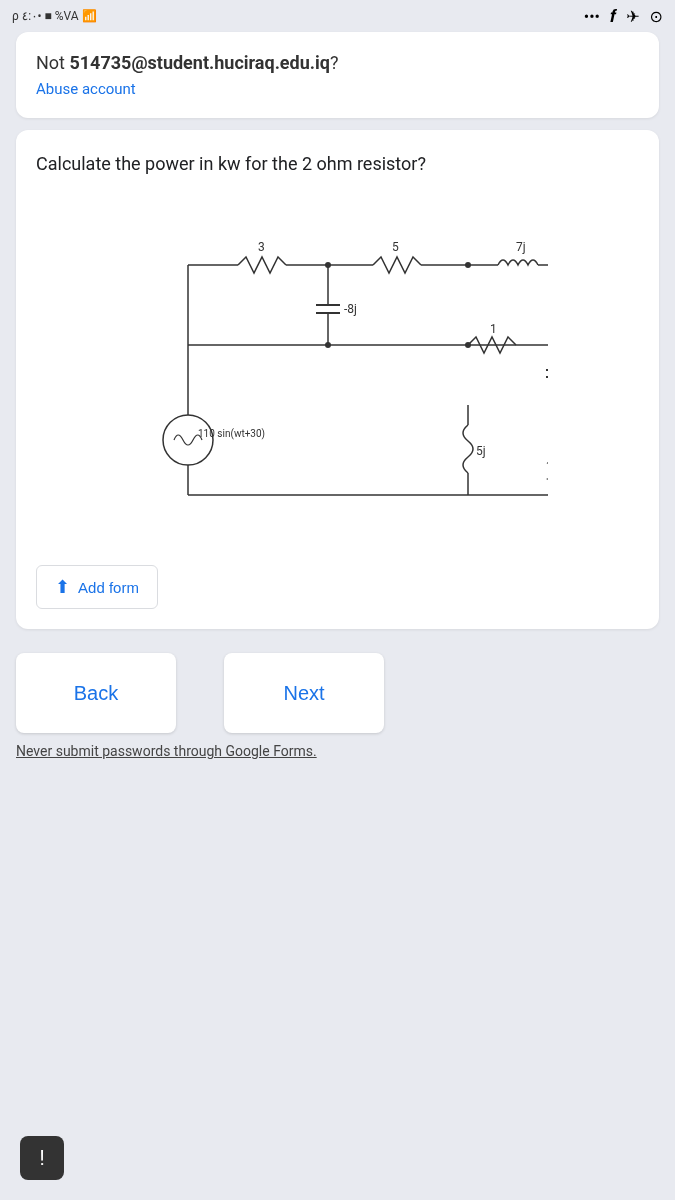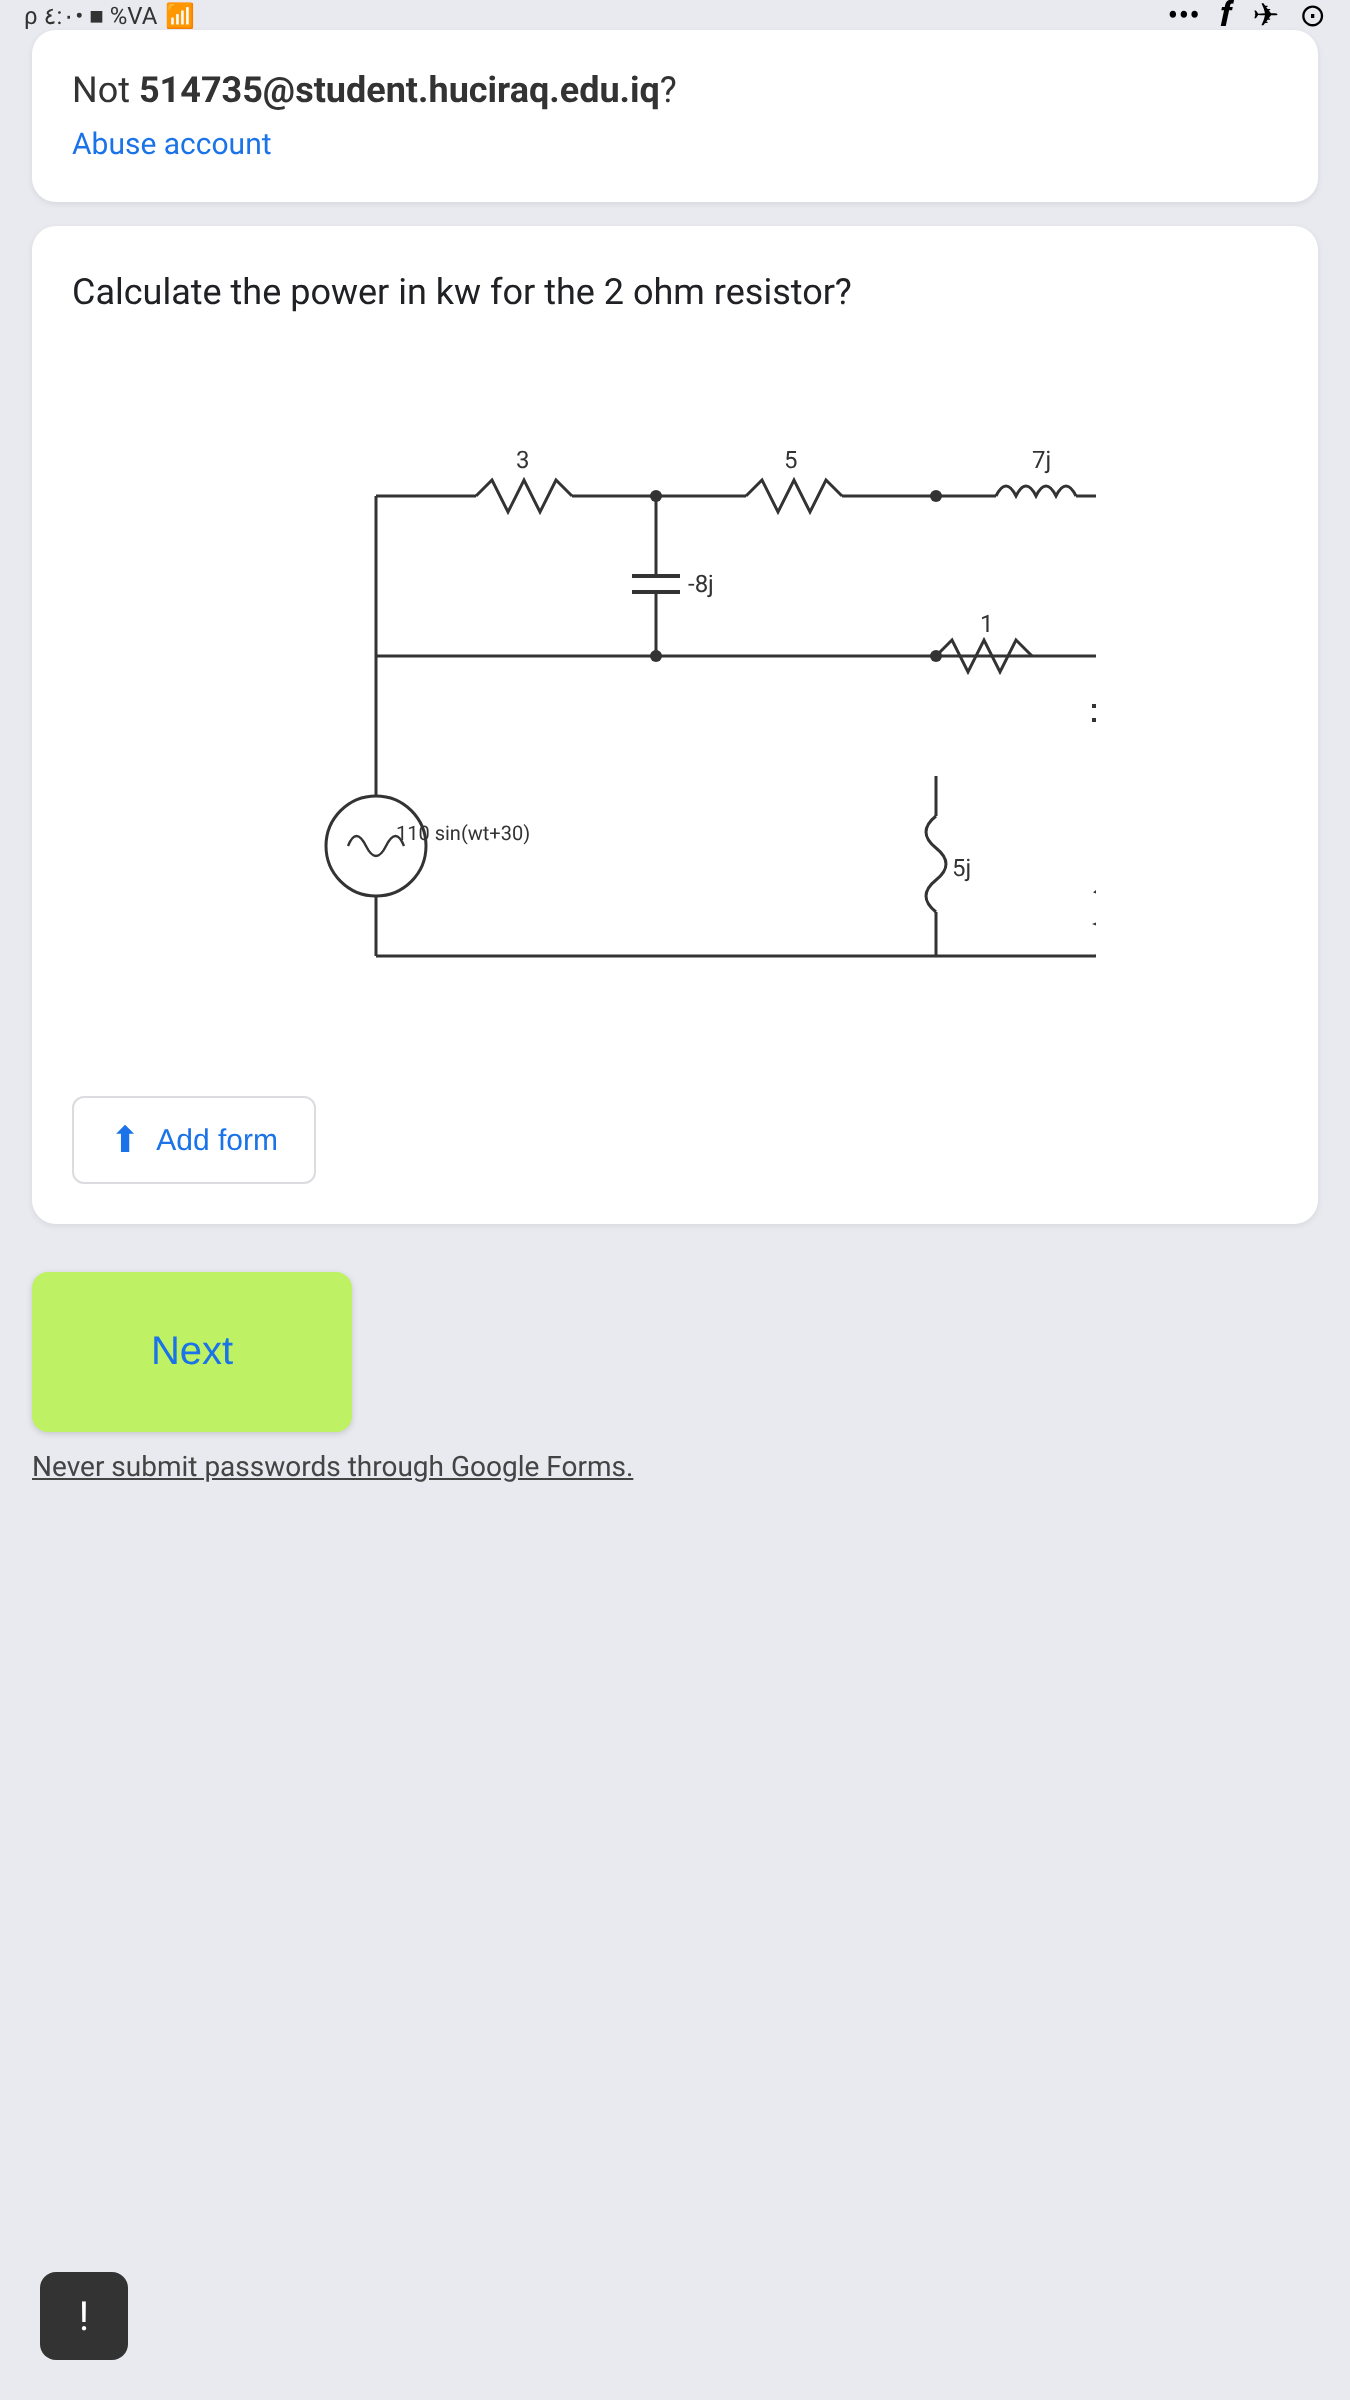--- a/index.html
+++ b/index.html
@@ -10,21 +10,21 @@
       min-height: 1200px;
       position: relative;
       overflow-x: hidden;
     }
     .status-bar {
       display: flex;
       justify-content: space-between;
       align-items: center;
       padding: 6px 12px;
       background: #e8eaf0;
-      height: 15px;
+      height: 32px;
     }
     .status-left {
       font-size: 12px;
       color: #333;
       display: flex;
       align-items: center;
       gap: 4px;
     }
 
     .page-container {
@@ -106,23 +106,24 @@
       font-size: 20px;
       font-weight: 500;
       cursor: pointer;
     }
     .back-btn {
       background: #fff;
       color: #1a73e8;
       box-shadow: 0 1px 3px rgba(0,0,0,0.15);
     }
     .next-btn {
-      background: #bef264;
+      background: #ffffff;
       color: #1a73e8;
       box-shadow: 0 1px 3px rgba(0,0,0,0.15);
+      margin-left: 32px;
     }
 
     .footer-section {
       padding: 10px 16px 0 16px;
       text-align: center;
     }
     .footer-warning {
       font-size: 14px;
       color: #444;
       margin-bottom: 12px;
@@ -298,20 +299,21 @@
 
     <button class="add-file-btn">
       <span style="font-size:18px;">⬆</span>
       <span>Add form</span>
     </button>
   </div>
 
 </div>
 
 <div class="nav-buttons">
+  <button class="nav-btn back-btn">Back</button>
   <button class="nav-btn next-btn">Next</button>
 </div>
 
 <div class="footer-section">
   <div class="footer-warning">Never submit passwords through Google Forms.</div>
 </div>
 
 <div class="chat-icon">
   <span>!</span>
 </div>

